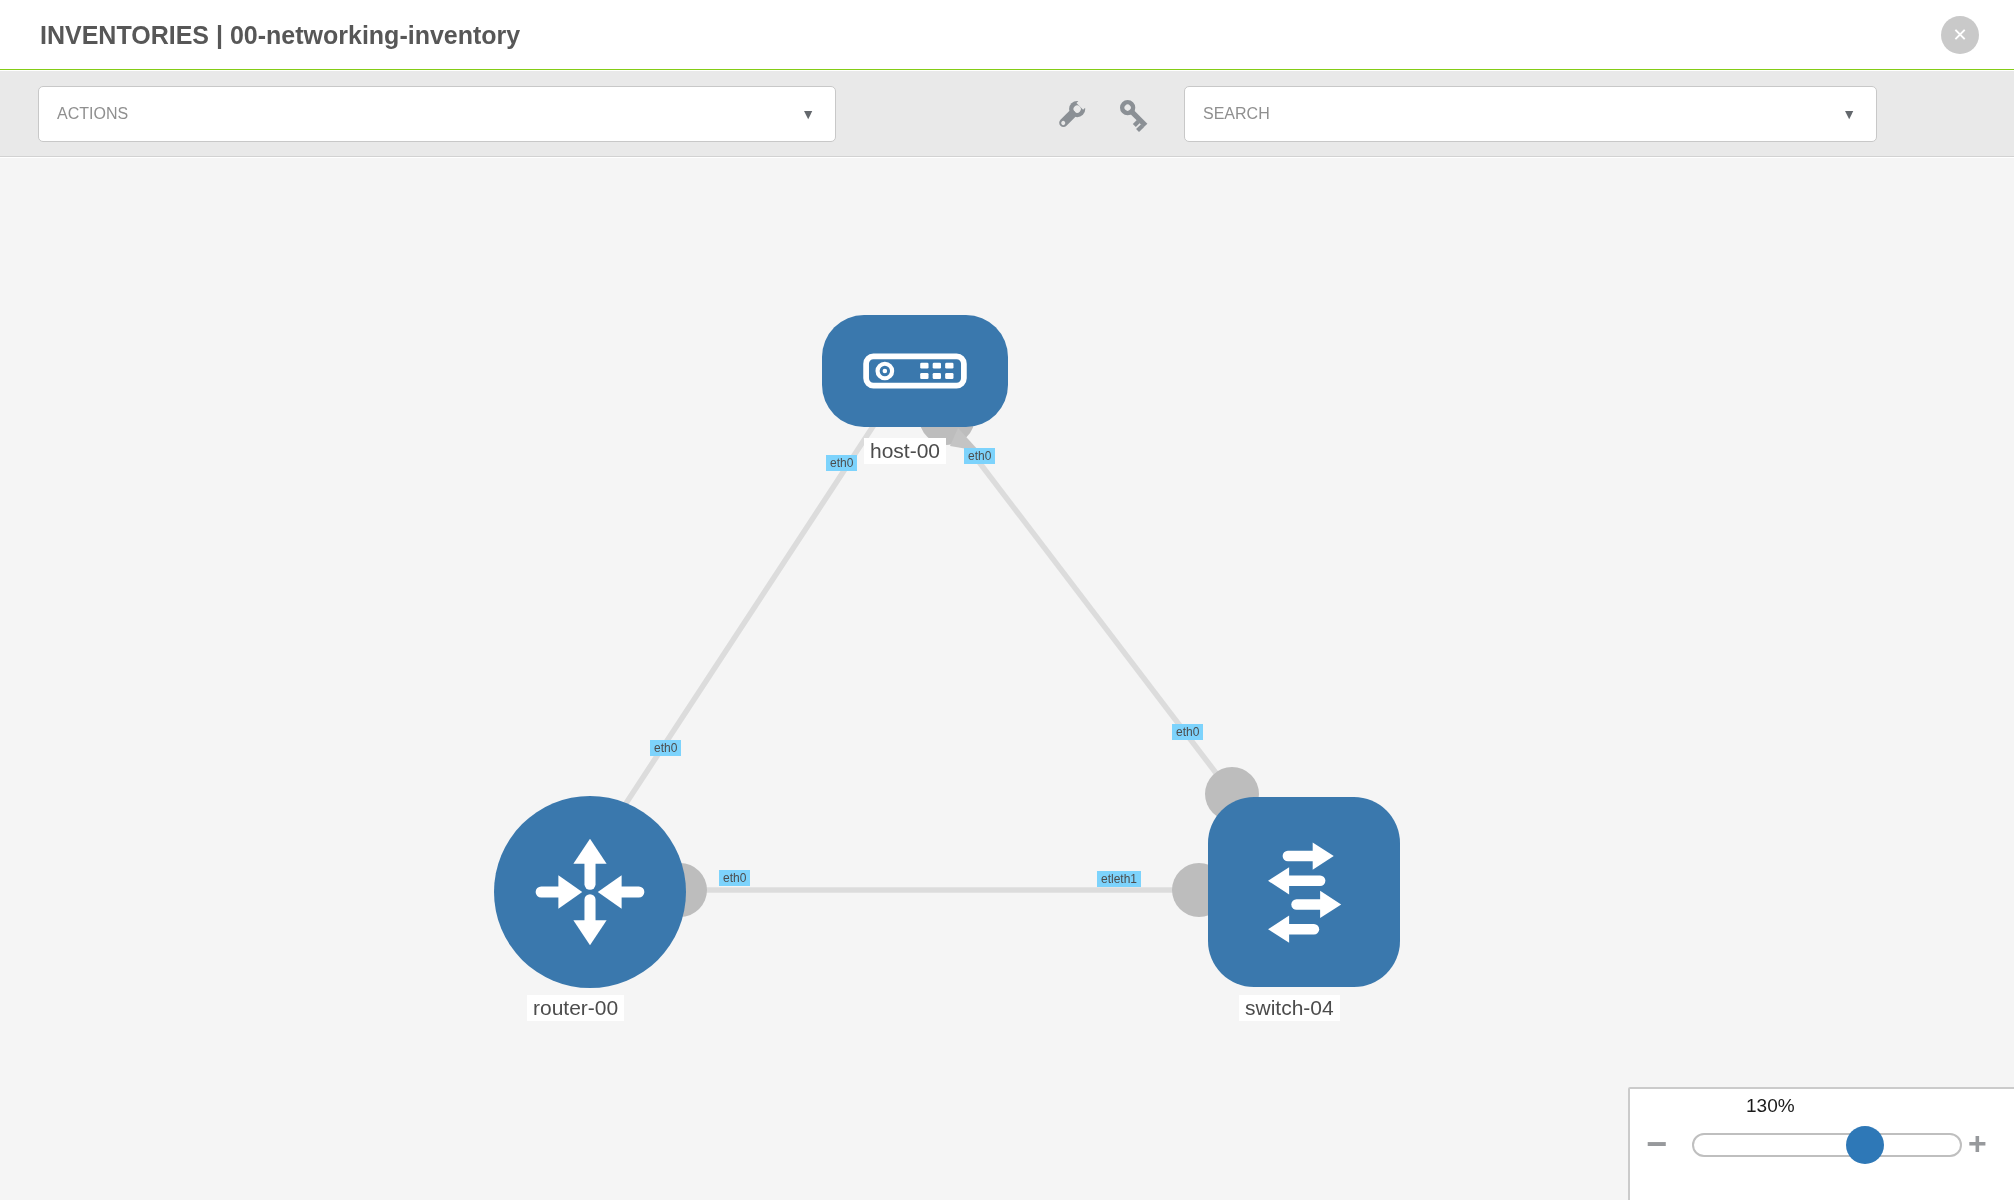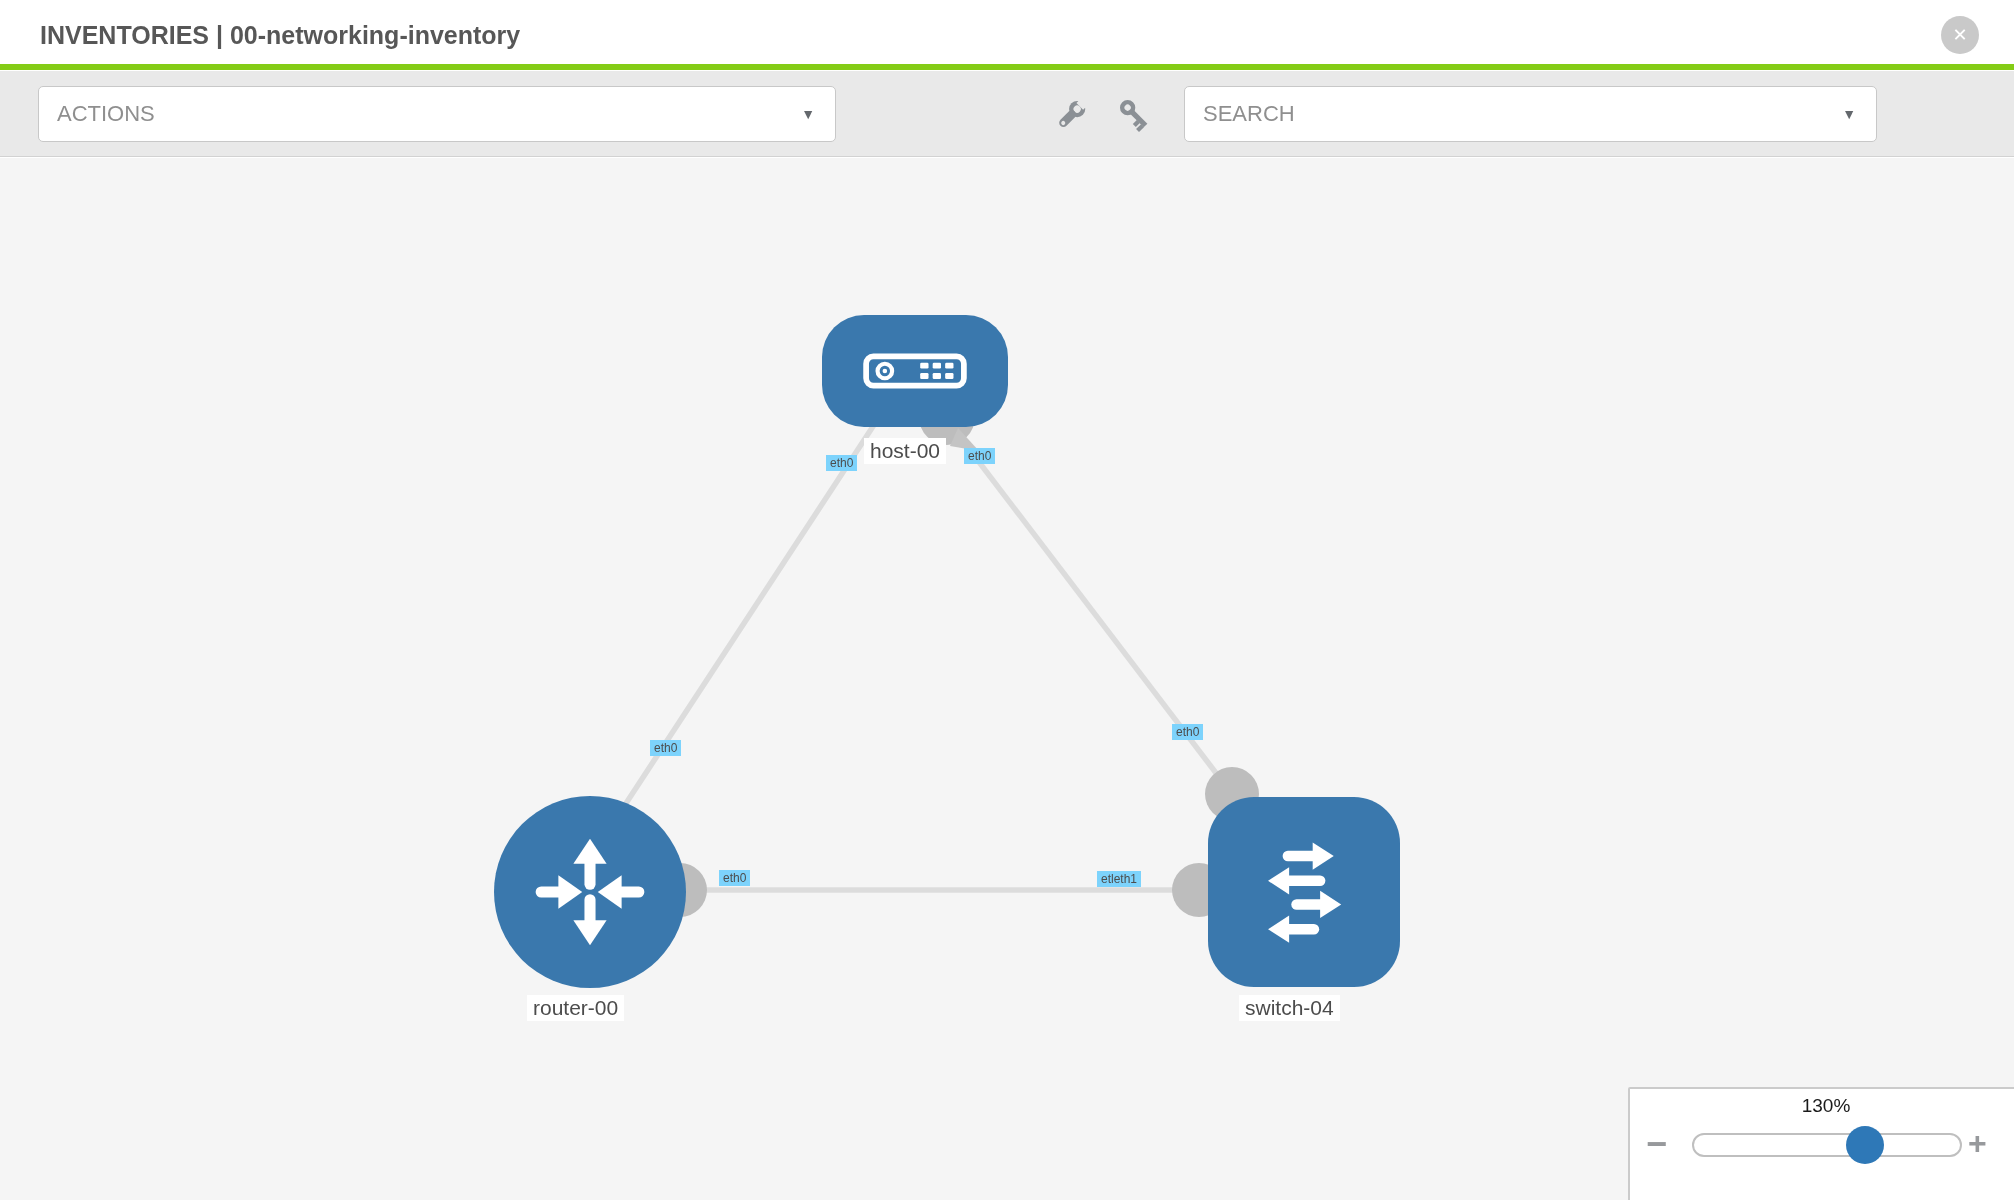--- a/index.html
+++ b/index.html
@@ -7,21 +7,21 @@
   body {
     width: 2014px; height: 1200px;
     position: relative; overflow: hidden;
     font-family: "Liberation Sans", "DejaVu Sans", sans-serif;
     background: #ffffff;
   }
 
   
   .app-header {
     position: absolute; top: 0; left: 0; width: 2014px; height: 70px;
-    background: #ffffff; border-bottom: 6px solid #84cc16; z-index: 5;
+    background: #ffffff; border-bottom: 1px solid #84cc16; z-index: 5;
   }
   .app-title {
     position: absolute; left: 40px; top: 0; line-height: 70px;
     font-size: 25px; font-weight: bold; color: #575757;
   }
   .close-btn {
     position: absolute; left: 1941px; top: 16px; width: 38px; height: 38px;
     border-radius: 50%; background: #c9c9c9; cursor: pointer;
     text-align: center; line-height: 38px;
   }
@@ -32,21 +32,21 @@
     position: absolute; top: 71px; left: 0; width: 2014px; height: 86px;
     background: #e9e9e9; border-bottom: 1px solid #d2d2d2; z-index: 5;
   }
   .select-box {
     position: absolute; top: 15px; height: 56px;
     background: #ffffff; border: 1px solid #c8c8c8; border-radius: 5px;
     cursor: pointer;
   }
   .select-box .sel-label {
     position: absolute; left: 18px; top: 0; line-height: 54px;
-    font-size: 22px; color: #8f8f8f;
+    font-size: 16px; color: #8f8f8f;
   }
   .select-box .caret {
     position: absolute; right: 20px; top: 0; line-height: 54px;
     font-size: 14px; color: #64686d;
   }
   .actions-box { left: 38px; width: 798px; }
   .search-box  { left: 1184px; width: 693px; }
   .tool-btn {
     position: absolute; top: 21px; width: 44px; height: 44px;
     background: transparent; border: none; cursor: pointer; padding: 4px;
@@ -95,21 +95,21 @@
   .if-l1b { left: 1172px; top: 724px; }
   .if-l2a { left: 719px;  top: 870px; }
   .if-l2b { left: 1097px; top: 871px; }
 
   
   .zoom-panel {
     position: absolute; left: 1628px; top: 1087px; width: 420px; height: 140px;
     background: #ffffff; border: 2px solid #cbcbcb; border-radius: 2px; z-index: 4;
   }
   .zoom-value {
-    position: absolute; left: 116px; top: 6px; width: 160px; text-align: center;
+    position: absolute; left: 116px; top: 6px; width: 160px; 
     font-size: 19px; color: #1a1a1a;
   }
   .zoom-minus, .zoom-plus {
     position: absolute; border: none; background: transparent; padding: 0;
     color: #97999c; font-weight: 900; cursor: pointer;
     font-family: "Liberation Sans", sans-serif;
   }
   .zoom-minus { left: 16px;  top: 36px; font-size: 36px; line-height: 37px; }
   .zoom-plus  { left: 338px; top: 36px; font-size: 32px; line-height: 37px; }
   .zoom-track {

